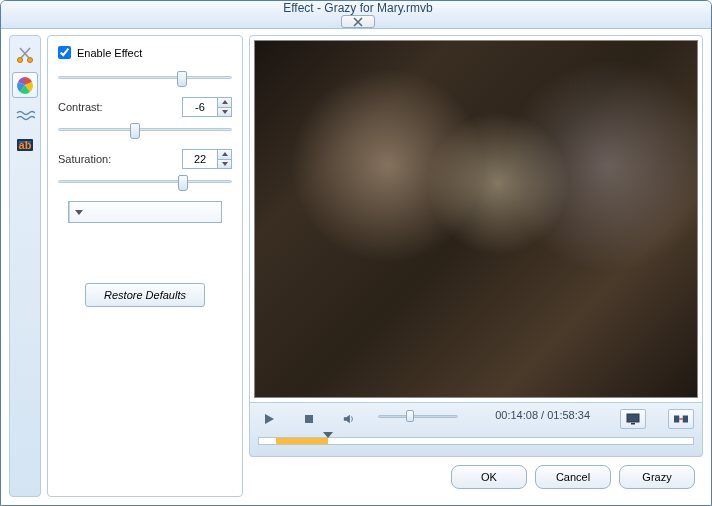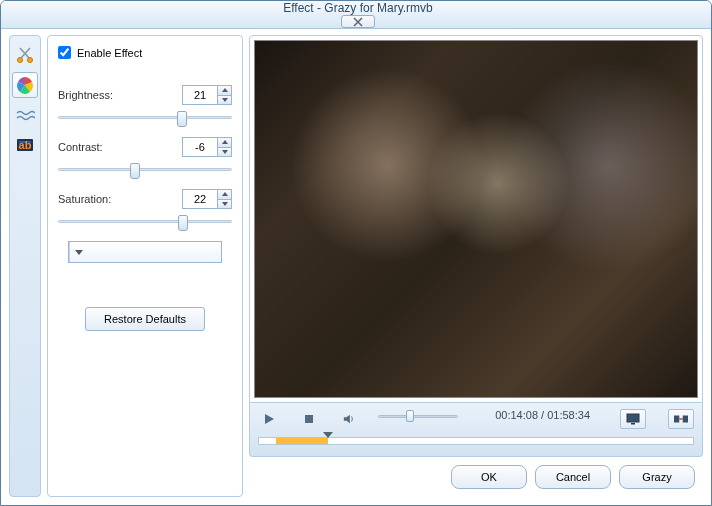--- a/index.html
+++ b/index.html
@@ -13,42 +13,42 @@
 .close-btn svg { width:10px; height:10px; }
 
 .body { flex:1; display:flex; padding: 6px 8px 8px 8px; gap: 6px; }
 
 .toolstrip { width: 32px; background: linear-gradient(#e8f1f9,#d4e4f3); border: 1px solid #b5cde2; border-radius: 4px; display:flex; flex-direction:column; align-items:center; padding-top: 6px; gap:4px; }
 .tool { width:26px; height:26px; display:flex; align-items:center; justify-content:center; border-radius:3px; cursor:pointer; }
 .tool.active { background: linear-gradient(#fff,#eaf3fb); border:1px solid #9dbad4; }
 .tool svg { width:20px; height:20px; }
 
 .effects-panel { width: 196px; background:#fff; border:1px solid #b5cde2; border-radius:4px; padding: 10px 10px; display:flex; flex-direction:column; }
-.enable-row { display:flex; align-items:center; gap:6px; margin-bottom: 26px; }
+.enable-row { display:flex; align-items:center; gap:6px; margin-bottom: 12px; }
 .enable-row input { width:13px; height:13px; }
 .ctrl-group { margin-bottom: 14px; }
 .ctrl-head { display:flex; align-items:center; justify-content:space-between; margin-bottom: 6px; }
 .ctrl-label { color:#333; }
 .spinner { display:flex; border:1px solid #9bb5ce; height:20px; }
 .spinner input { width:34px; border:none; text-align:center; font-size:11px; outline:none; }
 .spinner .arrows { width:14px; display:flex; flex-direction:column; border-left:1px solid #9bb5ce; }
 .spinner .arrows div { flex:1; display:flex; align-items:center; justify-content:center; background:linear-gradient(#f7fafd,#dbe7f3); cursor:pointer; }
 .spinner .arrows div:first-child { border-bottom:1px solid #9bb5ce; }
 .spinner .arrows svg { width:6px; height:4px; }
 
 .slider-track { position:relative; height:12px; display:flex; align-items:center; }
 .slider-rail { height:3px; width:100%; background:#dce6ef; border:1px solid #b8c9d9; border-radius:2px; }
 .slider-thumb { position:absolute; top:0; width:10px; height:16px; background:linear-gradient(#f7fbfe,#d4e4f2); border:1px solid #8fabc4; border-radius:2px 2px 3px 3px; margin-left:-5px; cursor:pointer; }
 
 .other-label { margin: 18px 0 8px 0; }
 .combo { display:flex; align-items:center; border:1px solid #9bb5ce; height:22px; background:linear-gradient(#fff,#eef5fb); margin: 0 10px; cursor:pointer; }
 .combo span { flex:1; padding-left:8px; }
 .combo .dd { width:18px; height:100%; display:flex; align-items:center; justify-content:center; border-left:1px solid #c2d4e4; }
 
-.restore-btn { margin: 44px auto 0 auto; width: 120px; height: 24px; background:linear-gradient(#fbfdff,#e4edf6); border:1px solid #9bb5ce; border-radius:3px; cursor:pointer; display:flex; align-items:center; justify-content:center; }
+.restore-btn { margin: 60px auto 0 auto; width: 120px; height: 24px; background:linear-gradient(#fbfdff,#e4edf6); border:1px solid #9bb5ce; border-radius:3px; cursor:pointer; display:flex; align-items:center; justify-content:center;font-style:italic; }
 
 .right-side { flex:1; display:flex; flex-direction:column; }
 .preview-frame { flex:1; background:#fff; border:1px solid #b5cde2; border-radius:4px 4px 0 0; padding:4px; display:flex; flex-direction:column; }
 .video-area { flex:1; background: linear-gradient(135deg,#1a1410 0%, #3a2e22 25%, #2b2218 50%, #4a3a2a 75%, #1f1812 100%); border:1px solid #888; position:relative; overflow:hidden; }
 .video-area::after { content:''; position:absolute; inset:0; background: radial-gradient(circle at 30% 35%, rgba(230,200,170,0.45), transparent 25%), radial-gradient(circle at 55% 40%, rgba(240,225,190,0.45), transparent 22%), radial-gradient(circle at 80% 35%, rgba(200,190,200,0.35), transparent 25%); }
 
 .controls-bar { height:54px; background:linear-gradient(#eaf2fa,#d3e2f1); border:1px solid #b5cde2; border-top:none; border-radius:0 0 4px 4px; padding: 6px 8px 4px 8px; }
 .ctrl-row1 { display:flex; align-items:flex-start; gap:18px; height:22px; }
 .pbtn { width:22px; height:20px; display:flex; align-items:center; justify-content:center; cursor:pointer; }
 .pbtn svg { width:12px; height:12px; fill:#556b80; }
@@ -116,38 +116,20 @@
       </div>
     </div>
 
     <div class="effects-panel">
       <label class="enable-row">
         <input type="checkbox" checked="" style="">
         <span>Enable Effect</span>
       </label>
 
       <div class="ctrl-group">
-        <div class="ctrl-head">
-          <span class="ctrl-label">Brightness:</span>
-          <div class="spinner">
-            <input value="21" style="">
-            <div class="arrows">
-              <div>
-                  <svg viewBox="0 0 6 4">
-                    <path d="M0 4 L3 0 L6 4 Z" fill="#556"></path>
-                  </svg>
-                </div>
-              <div>
-                  <svg viewBox="0 0 6 4">
-                    <path d="M0 0 L3 4 L6 0 Z" fill="#556"></path>
-                  </svg>
-                </div>
-            </div>
-          </div>
-        </div>
         <div class="slider-track">
           <div class="slider-rail"></div>
           <div class="slider-thumb" style="left:71%"></div>
         </div>
       </div>
 
       <div class="ctrl-group">
         <div class="ctrl-head">
           <span class="ctrl-label">Contrast:</span>
           <div class="spinner">

